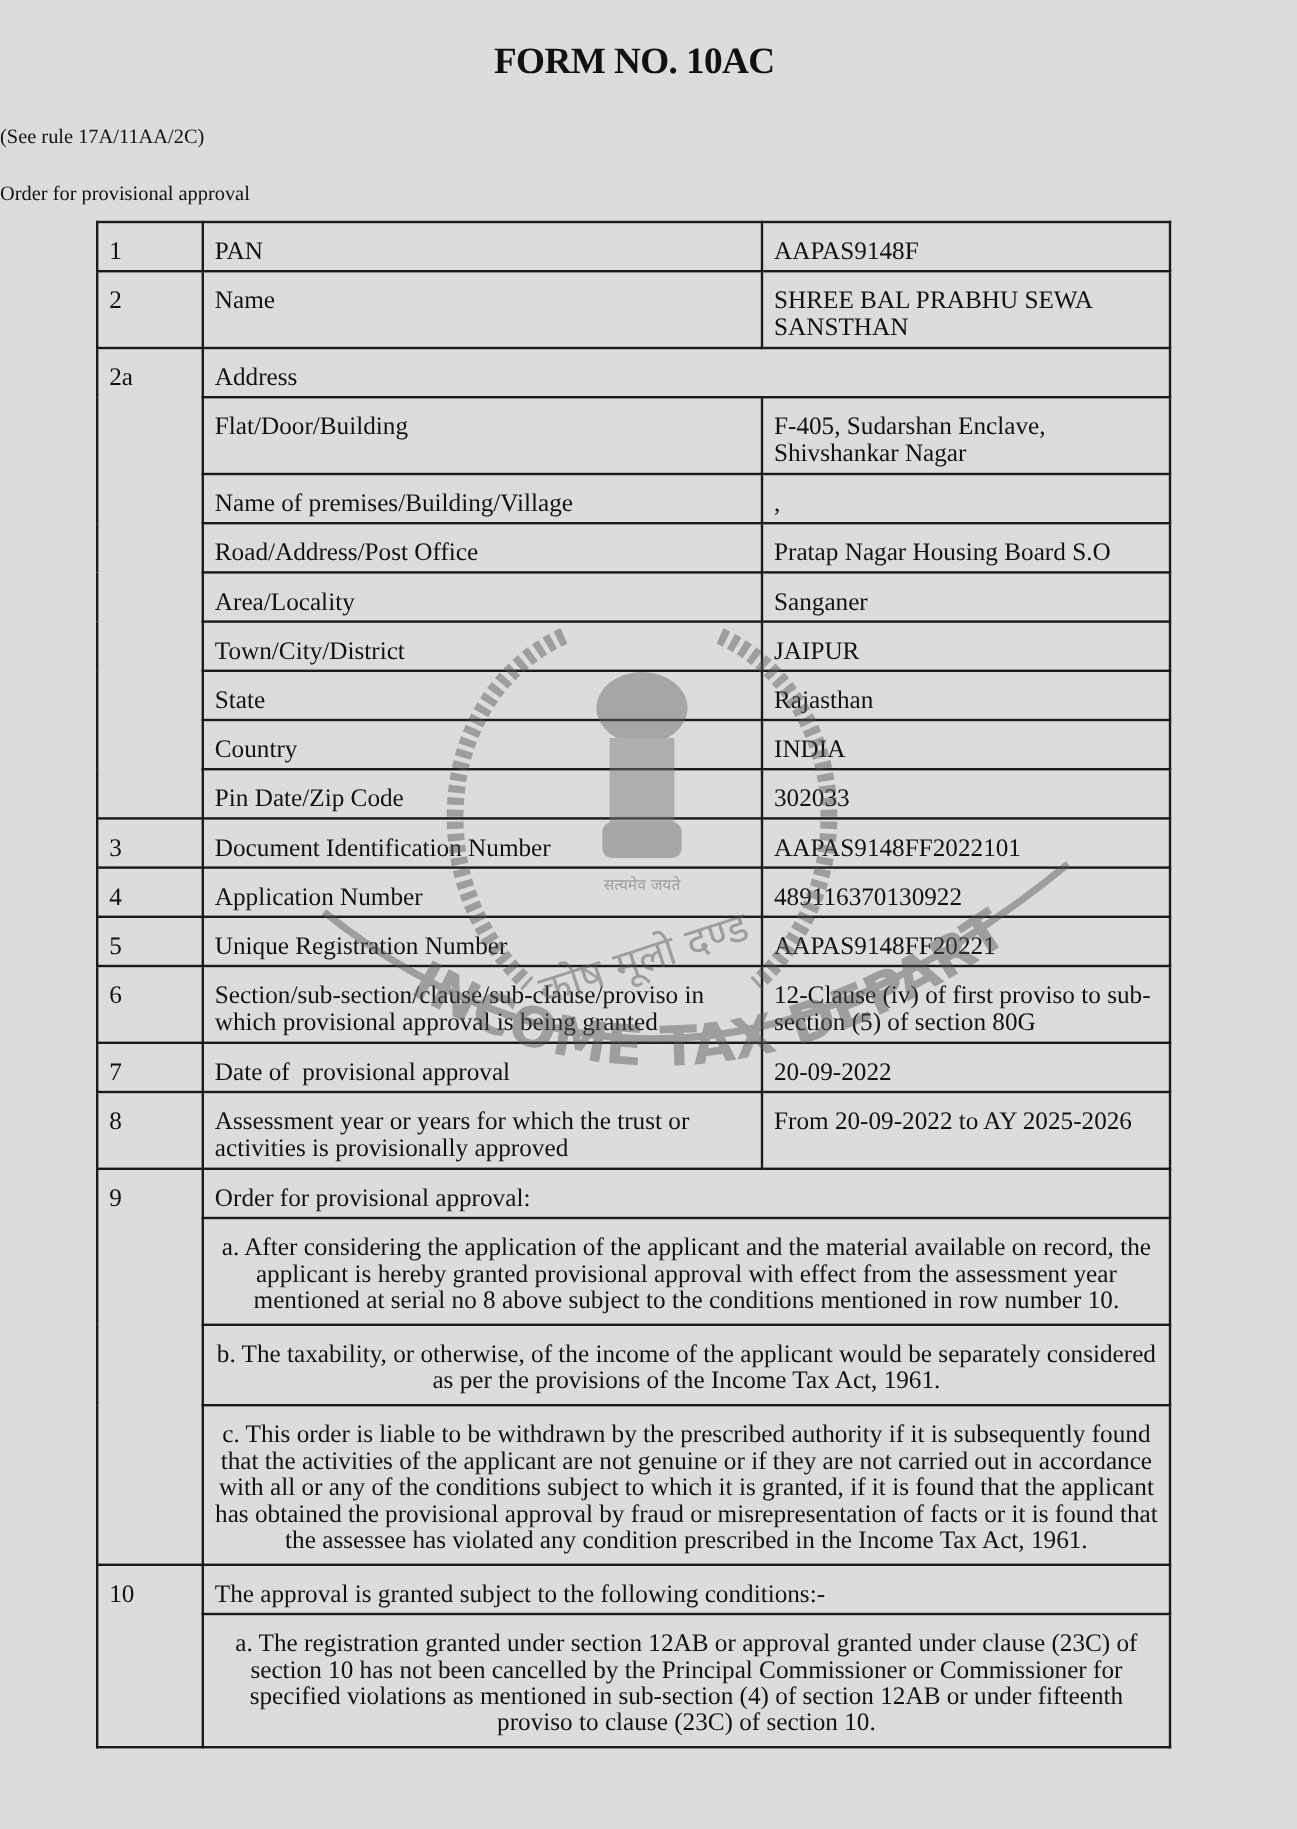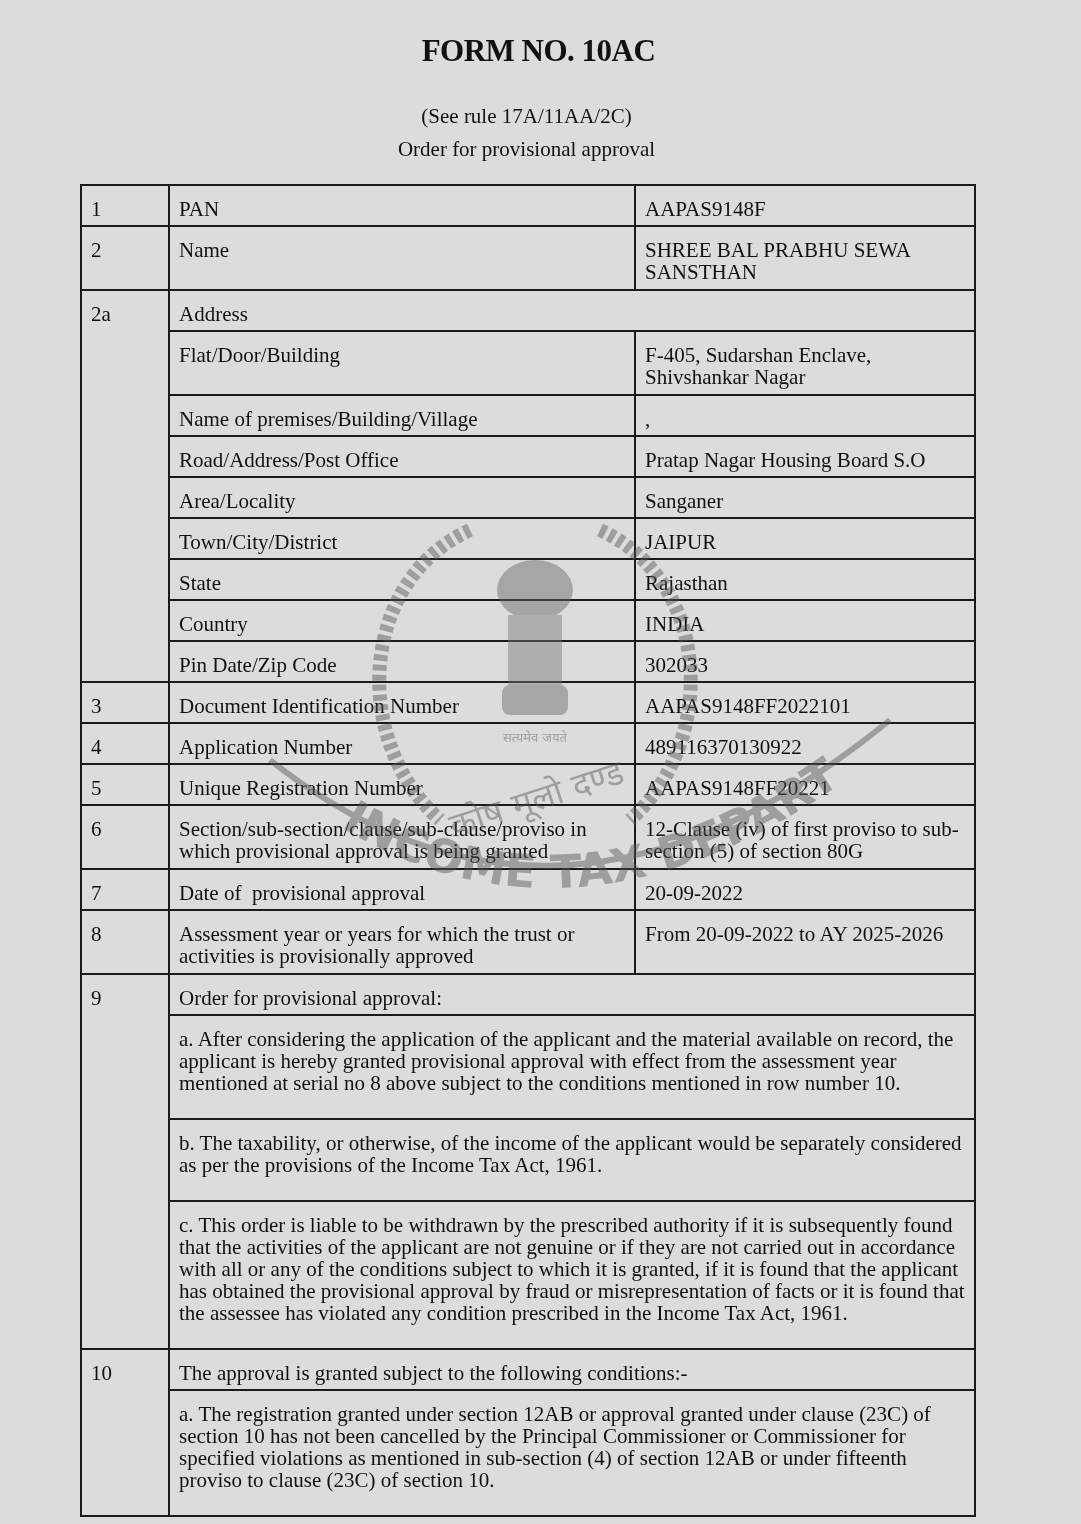--- a/index.html
+++ b/index.html
@@ -8,36 +8,35 @@
     height: 1524px;
     background: #dcdcdc;
     font-family: "Liberation Serif", "DejaVu Serif", serif;
     color: #111;
     position: relative;
     overflow: hidden;
   }
   .title {
     position: absolute;
     top: 33px;
-    left: 12px;
+    left: 2px;
     width: 1053px;
     text-align: center;
     font-weight: bold;
     font-size: 31px;
     letter-spacing: -0.5px;
   }
   .subtitle {
     position: absolute;
     left: 0;
     width: 1053px;
-    text-align: center;
-    font-size: 21px;
+    font-size: 17px;
   }
   .subtitle.rule { top: 104px; }
-  .subtitle.order { top: 137px; }
+  .subtitle.order { top: 152px; }
 
   .form-table {
     position: absolute;
     left: 80px;
     top: 184px;
     width: 894px;
     border-collapse: collapse;
     table-layout: fixed;
     font-size: 21px;
     line-height: 22px;
@@ -45,21 +44,21 @@
   .form-table td {
     border: 2px solid #1a1a1a;
     vertical-align: top;
     padding: 12px 9px 4px 9px;
   }
   .form-table td.sno { width: 70px; }
   .form-table td.label { width: 446px; margin-left: 16px; }
   .form-table td.value { width: 320px; }
   .form-table tr.r1 td { height: 23px; }
   .form-table tr.r2l td { height: 46px; }
-  .form-table tr.para td { padding-top: 12px; padding-bottom: 24px; }
+  .form-table tr.para td { padding-top: 12px; padding-bottom: 9px; text-align: center; }
 
   .watermark {
     position: absolute;
     left: 240px;
     top: 520px;
     width: 680px;
     height: 420px;
     pointer-events: none;
     opacity: 0.45;
   }

